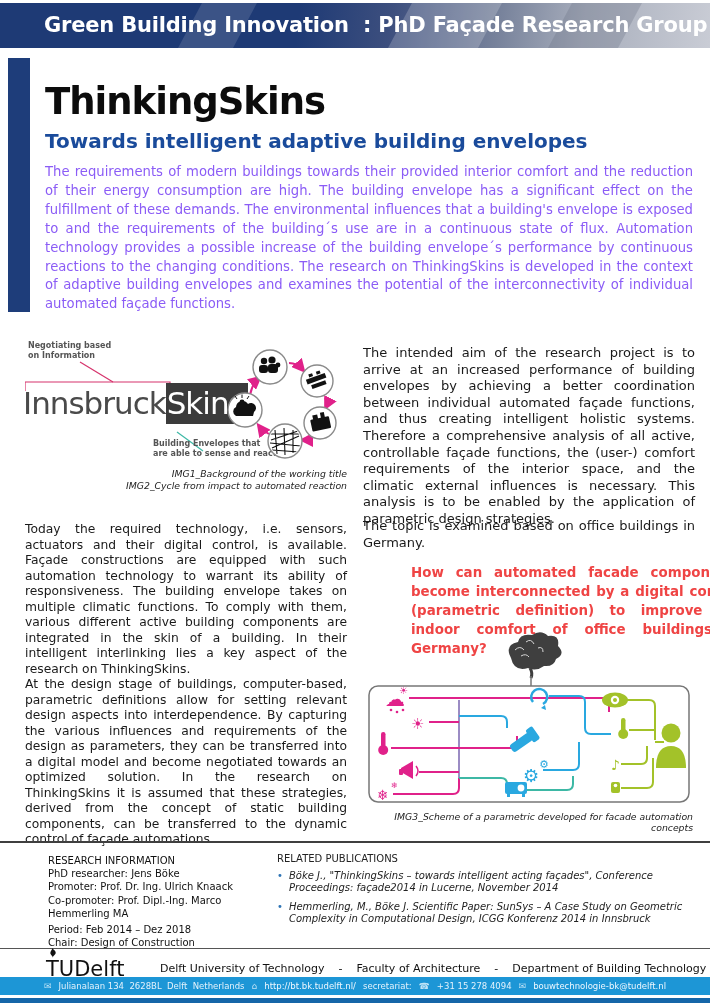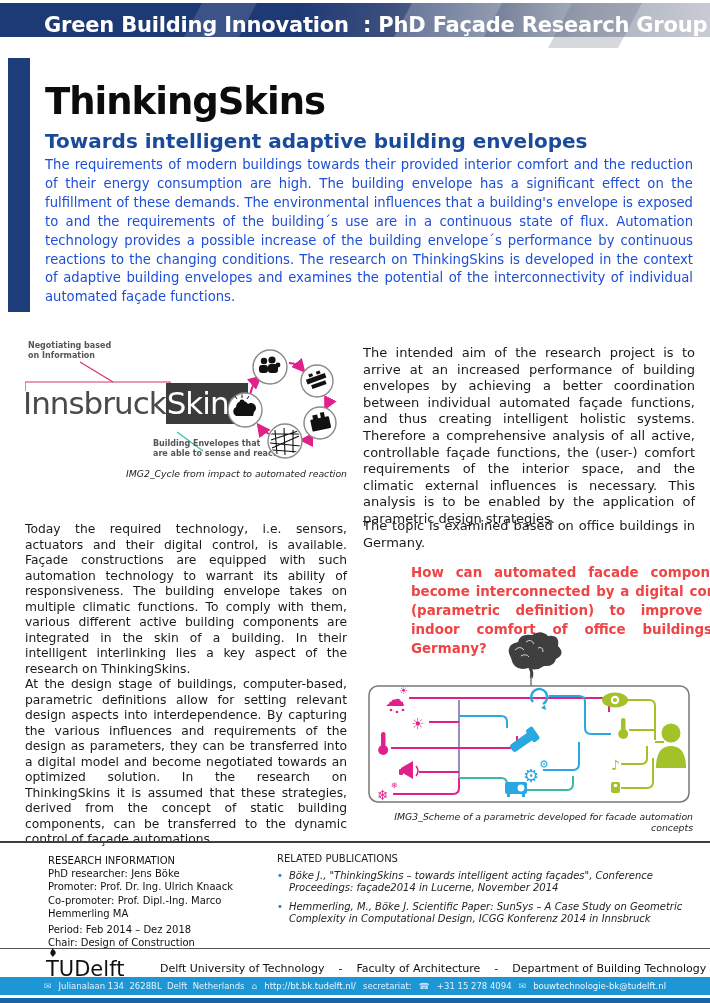--- a/index.html
+++ b/index.html
@@ -1,32 +1,32 @@
 <!DOCTYPE html>
 <html><head>
 <meta charset="utf-8">
 <style>
   html,body{margin:0;padding:0;background:#fff;}
   .page{position:relative;width:710px;height:1003px;background:#fff;overflow:hidden;
         font-family:"DejaVu Sans","Liberation Sans",sans-serif;color:#1b1b1b;}
   
-  .header{position:absolute;left:0;top:3px;width:710px;height:34px;
+  .header{position:absolute;left:0;top:3px;width:710px;height:45px;
           background:linear-gradient(97deg,#1e3a75 0%,#1e3a75 42%,#3d4f7e 55%,#77829b 70%,#a8aebc 82%,#c9ccd5 100%);}
   .header .streak{position:absolute;top:0;height:45px;background:rgba(255,255,255,.13);transform:skewX(-28deg);}
   .header .s1{left:190px;width:55px;}
   .header .s2{left:400px;width:90px;background:rgba(255,255,255,.20);}
   .header .s3{left:560px;width:70px;background:rgba(90,100,120,.25);}
   .header-title{position:absolute;left:44px;top:0;height:45px;line-height:45px;
           font-size:21px;font-weight:bold;color:#ffffff;white-space:pre;letter-spacing:-.2px;}
   
   .accent-bar{position:absolute;left:8px;top:58px;width:22px;height:254px;background:#1e3d7a;}
   .page-title{position:absolute;left:45px;top:80px;font-size:37px;font-weight:bold;color:#0c0c0c;letter-spacing:-1px;}
   .page-subtitle{position:absolute;left:45px;top:129px;font-size:20px;font-weight:bold;color:#1a4b9b;}
-  .intro{position:absolute;left:45px;top:156px;width:648px;font-size:13.2px;line-height:18.9px;
-         text-align:justify;color:#1d4ed8;}
+  .intro{position:absolute;left:45px;top:163px;width:648px;font-size:13.2px;line-height:18.9px;
+         text-align:justify;color:#8b5cf6;}
   
   .col-left{position:absolute;left:25px;top:335px;width:322px;height:508px;}
   .col-right{position:absolute;left:363px;top:332px;width:332px;height:514px;}
   .body-par{position:absolute;left:0;width:322px;font-size:12.3px;line-height:15.5px;text-align:justify;color:#1a1a1a;}
   .rc-par{position:absolute;left:0;width:332px;font-size:13px;line-height:16.6px;text-align:justify;color:#1a1a1a;}
   .lc-p1{top:175px;}  .lc-p2{top:330px;}
   .rc-p1{top:0;}      .rc-p2{top:173px;}
   .question{position:absolute;left:0;top:218px;width:332px;font-size:13.4px;line-height:19px;
             font-weight:bold;text-align:justify;color:#ef4444;margin-left:48px;}
   
@@ -147,20 +147,21 @@
       <g>
         <path d="M9,81 a5,5 0 0 1 0,-9 a6.5,6.5 0 0 1 12,-3 a5,5 0 0 1 6,8 l-1,4 z" fill="#111"></path>
         <g stroke="#111" stroke-width="1">
             <path d="M10,64 l-2,-3 M15,63 l0,-3.5 M20,64 l2,-3"></path>
           </g>
         <circle cx="15" cy="67" r="2.4" fill="#111"></circle>
       </g>
     </svg>
 
     <div class="captions">
+      <div>IMG1_Background of the working title</div>
       <div>IMG2_Cycle from impact to automated reaction</div>
     </div>
 
     <p class="body-par lc-p1">Today the required technology, i.e. sensors, actuators and their digital control, is available.  Façade constructions are equipped with such automation technology to warrant its ability of responsiveness. The building envelope takes on multiple climatic functions.  To comply with them, various different active building components are integrated in the skin of a building.  In their intelligent interlinking lies a key aspect of the research on ThinkingSkins.</p>
     <p class="body-par lc-p2">At the design stage of buildings, computer-based, parametric definitions allow for setting relevant design aspects into interdependence. By capturing the various influences and requirements of the design as parameters, they can be transferred into a digital model and become negotiated towards an optimized solution. In the research on ThinkingSkins it is assumed that these strategies, derived from the concept of static building components, can be transferred to the dynamic control of façade automations.</p>
   </div>
 
   <div class="col-right">
     <p class="rc-par rc-p1">The intended aim of the research project is to arrive at an increased performance of building envelopes by achieving a better coordination between individual automated façade functions, and thus creating intelligent holistic systems. Therefore a comprehensive analysis of all active, controllable façade functions, the (user-) comfort requirements of the interior space, and the climatic external influences is necessary.  This analysis is to be enabled by the application of parametric design strategies.</p>
     <p class="rc-par rc-p2">The topic is examined based on office buildings in Germany.</p>

